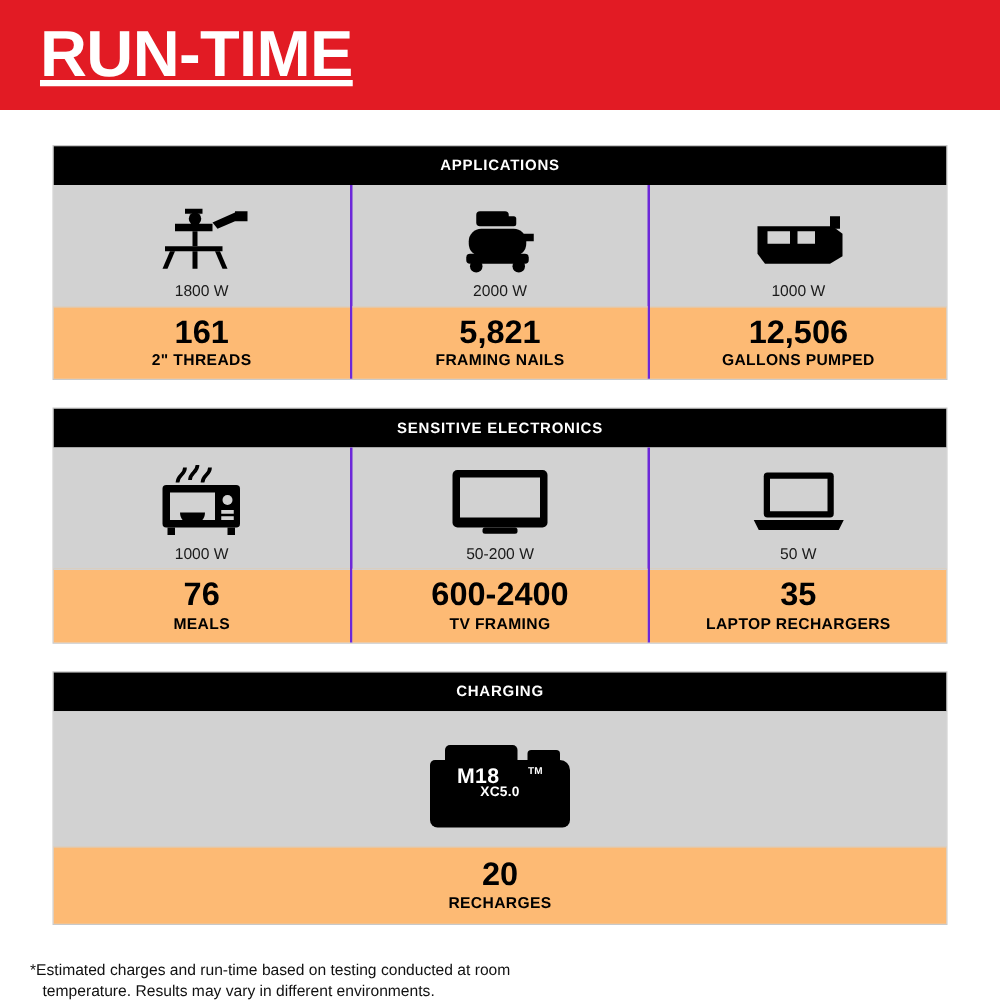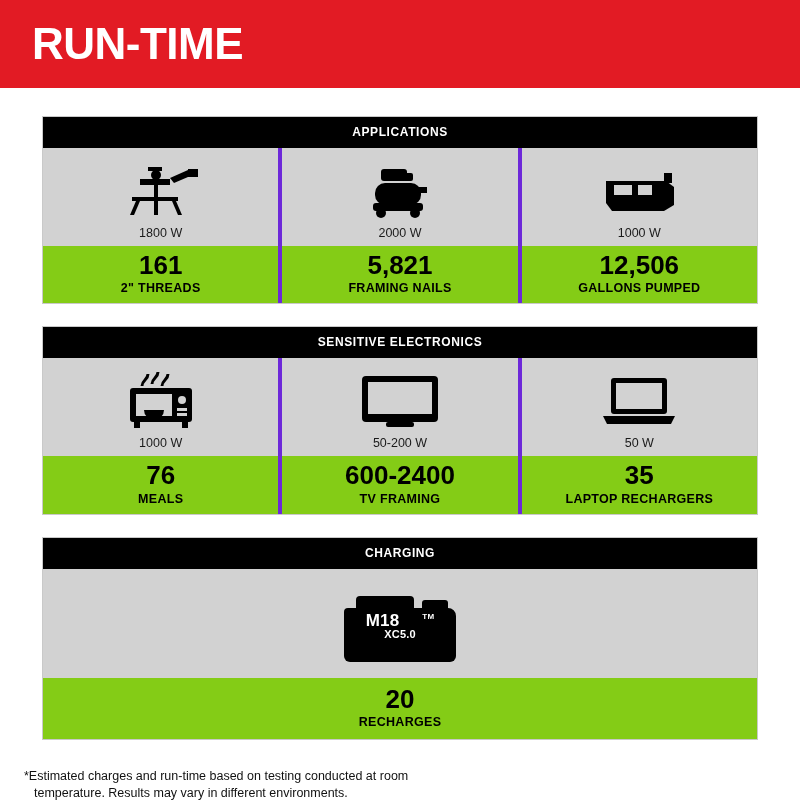--- a/index.html
+++ b/index.html
@@ -24,24 +24,25 @@
   .banner {
     background: #e21b24;
     height: 88px;
     display: flex;
     align-items: center;
     padding-left: 32px;
     box-sizing: border-box;
   }
   .banner-title {
     color: #ffffff;
-    font-size: 44px;
+    font-size: 52px;
     font-weight: bold;
     letter-spacing: -0.5px;
     font-family: "Liberation Sans", sans-serif;
+    text-decoration: underline;
   }
 
   
   .content {
     padding: 28px 42px 0 42px;
     box-sizing: border-box;
   }
 
   .section {
     margin-bottom: 22px;
@@ -56,21 +57,21 @@
     font-weight: bold;
     letter-spacing: 0.6px;
     padding: 8px 0 9px 0;
   }
   .cols {
     display: flex;
     background: #d2d2d2;
   }
   .col {
     flex: 1 1 0;
-    border-right: 4px solid #6d28d9;
+    border-right: 2px solid #6d28d9;
     display: flex;
     flex-direction: column;
     align-items: center;
     box-sizing: border-box;
   }
   .col:last-child {
     border-right: none;
   }
   .icon-area {
     height: 70px;
@@ -80,21 +81,21 @@
     padding-top: 8px;
   }
   .watts {
     font-size: 12.5px;
     color: #1a1a1a;
     font-weight: normal;
     padding-bottom: 5px;
     text-align: center;
   }
   .value-area {
-    background: #84cc16;
+    background: #fdba74;
     width: 100%;
     text-align: center;
     padding: 6px 0 8px 0;
     box-sizing: border-box;
     border-top: 1px solid #d2d2d2;
     flex: 1 1 auto;
   }
   .value {
     font-size: 26px;
     font-weight: bold;

